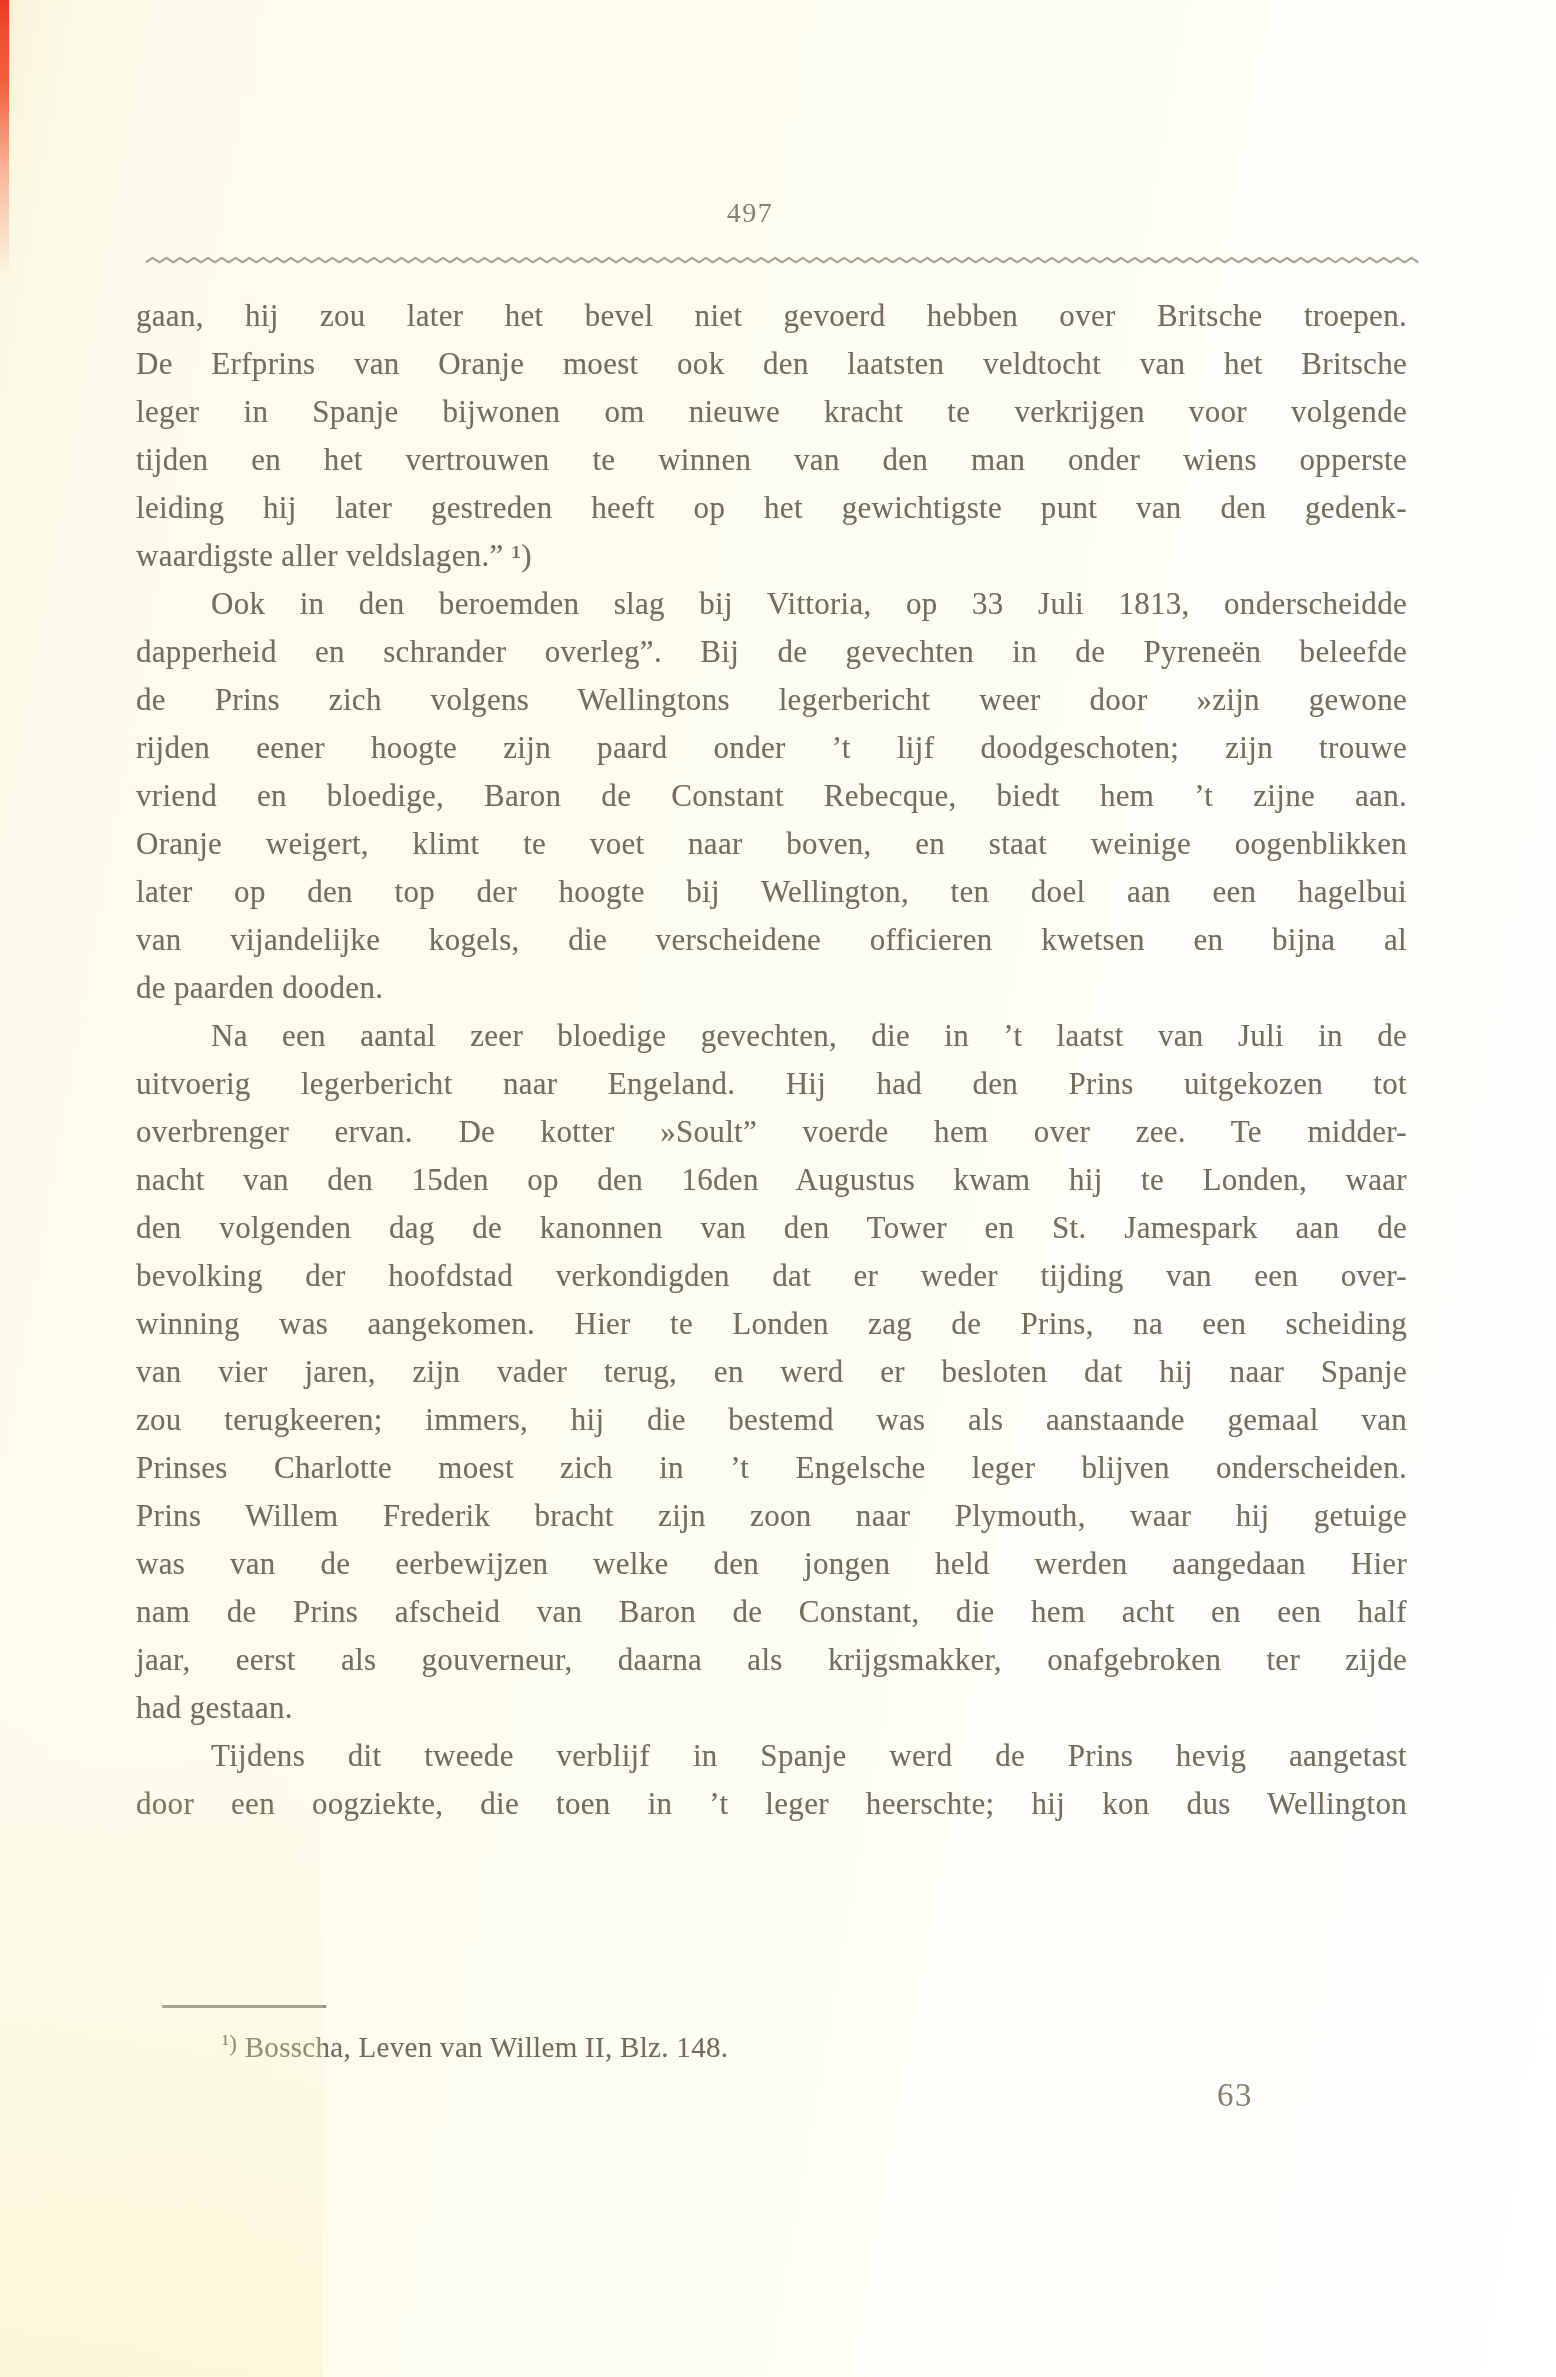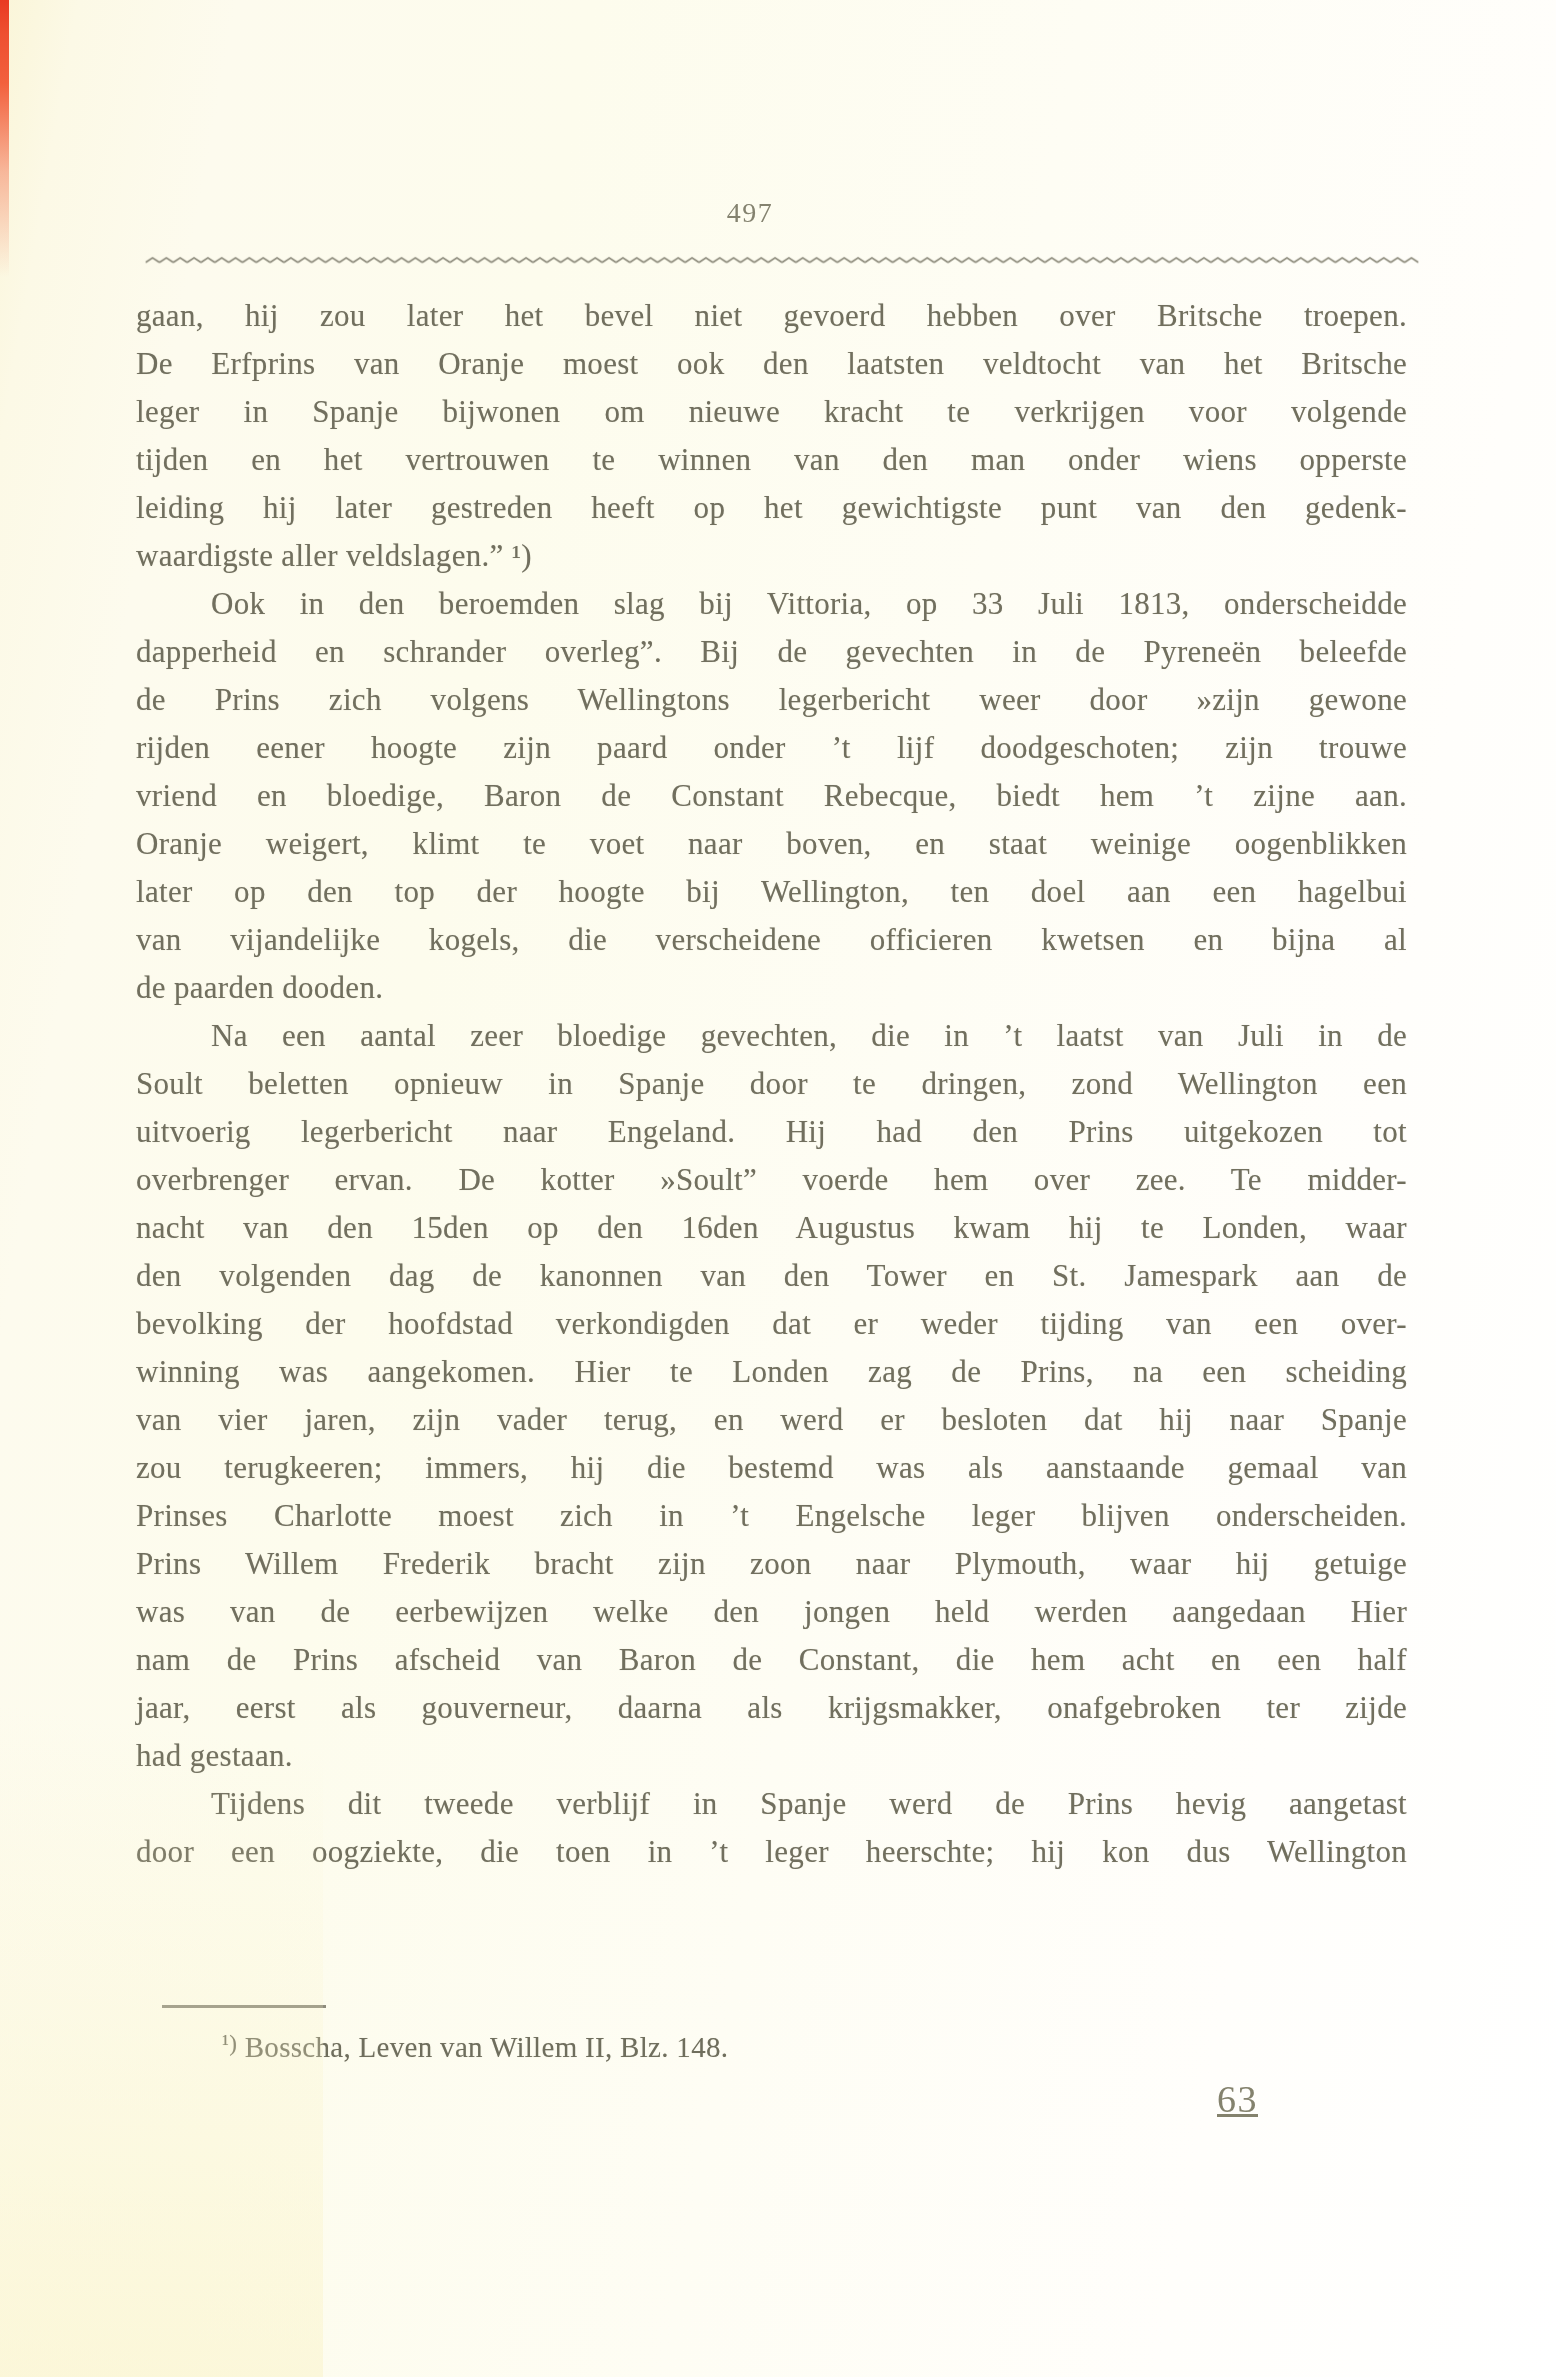--- a/index.html
+++ b/index.html
@@ -46,21 +46,21 @@
     background:#8e8c7d;
   }
   .footnote{
     position:absolute;left:222px;top:2031px;
     font-size:29px;color:#6f6e5d;letter-spacing:0.3px;
     text-shadow:0 0 0.8px rgba(111,110,93,.3);
   }
   .footnote .fn-marker{font-size:23px;vertical-align:6.2px;}
   .signature{
     position:absolute;left:1217px;top:2077px;
-    font-size:38px;color:#84826d;letter-spacing:1.5px;text-decoration:underline;
+    font-size:33px;color:#84826d;letter-spacing:1.5px;
   }
 </style>
 </head>
 <body>
 
 <div class="page">
 
   <div class="red-strip"></div>
 
   <div class="pagenum">497</div>
@@ -84,21 +84,20 @@
       <div class="line ind">Ook in den beroemden slag bij Vittoria, op 33 Juli 1813, onderscheidde</div>
       <div class="line">dapperheid en schrander overleg”. Bij de gevechten in de Pyreneën beleefde</div>
       <div class="line">de Prins zich volgens Wellingtons legerbericht weer door »zijn gewone</div>
       <div class="line">rijden eener hoogte zijn paard onder ’t lijf doodgeschoten; zijn trouwe</div>
       <div class="line">vriend en bloedige, Baron de Constant Rebecque, biedt hem ’t zijne aan.</div>
       <div class="line">Oranje weigert, klimt te voet naar boven, en staat weinige oogenblikken</div>
       <div class="line">later op den top der hoogte bij Wellington, ten doel aan een hagelbui</div>
       <div class="line">van vijandelijke kogels, die verscheidene officieren kwetsen en bijna al</div>
       <div class="line nj">de paarden dooden.</div>
       <div class="line ind">Na een aantal zeer bloedige gevechten, die in ’t laatst van Juli in de</div>
-      <div class="line">Soult beletten opnieuw in Spanje door te dringen, zond Wellington een</div>
       <div class="line">uitvoerig legerbericht naar Engeland. Hij had den Prins uitgekozen tot</div>
       <div class="line">overbrenger ervan. De kotter »Soult” voerde hem over zee. Te midder-</div>
       <div class="line">nacht van den 15den op den 16den Augustus kwam hij te Londen, waar</div>
       <div class="line">den volgenden dag de kanonnen van den Tower en St. Jamespark aan de</div>
       <div class="line">bevolking der hoofdstad verkondigden dat er weder tijding van een over-</div>
       <div class="line">winning was aangekomen. Hier te Londen zag de Prins, na een scheiding</div>
       <div class="line">van vier jaren, zijn vader terug, en werd er besloten dat hij naar Spanje</div>
       <div class="line">zou terugkeeren; immers, hij die bestemd was als aanstaande gemaal van</div>
       <div class="line">Prinses Charlotte moest zich in ’t Engelsche leger blijven onderscheiden.</div>
       <div class="line">Prins Willem Frederik bracht zijn zoon naar Plymouth, waar hij getuige</div>

